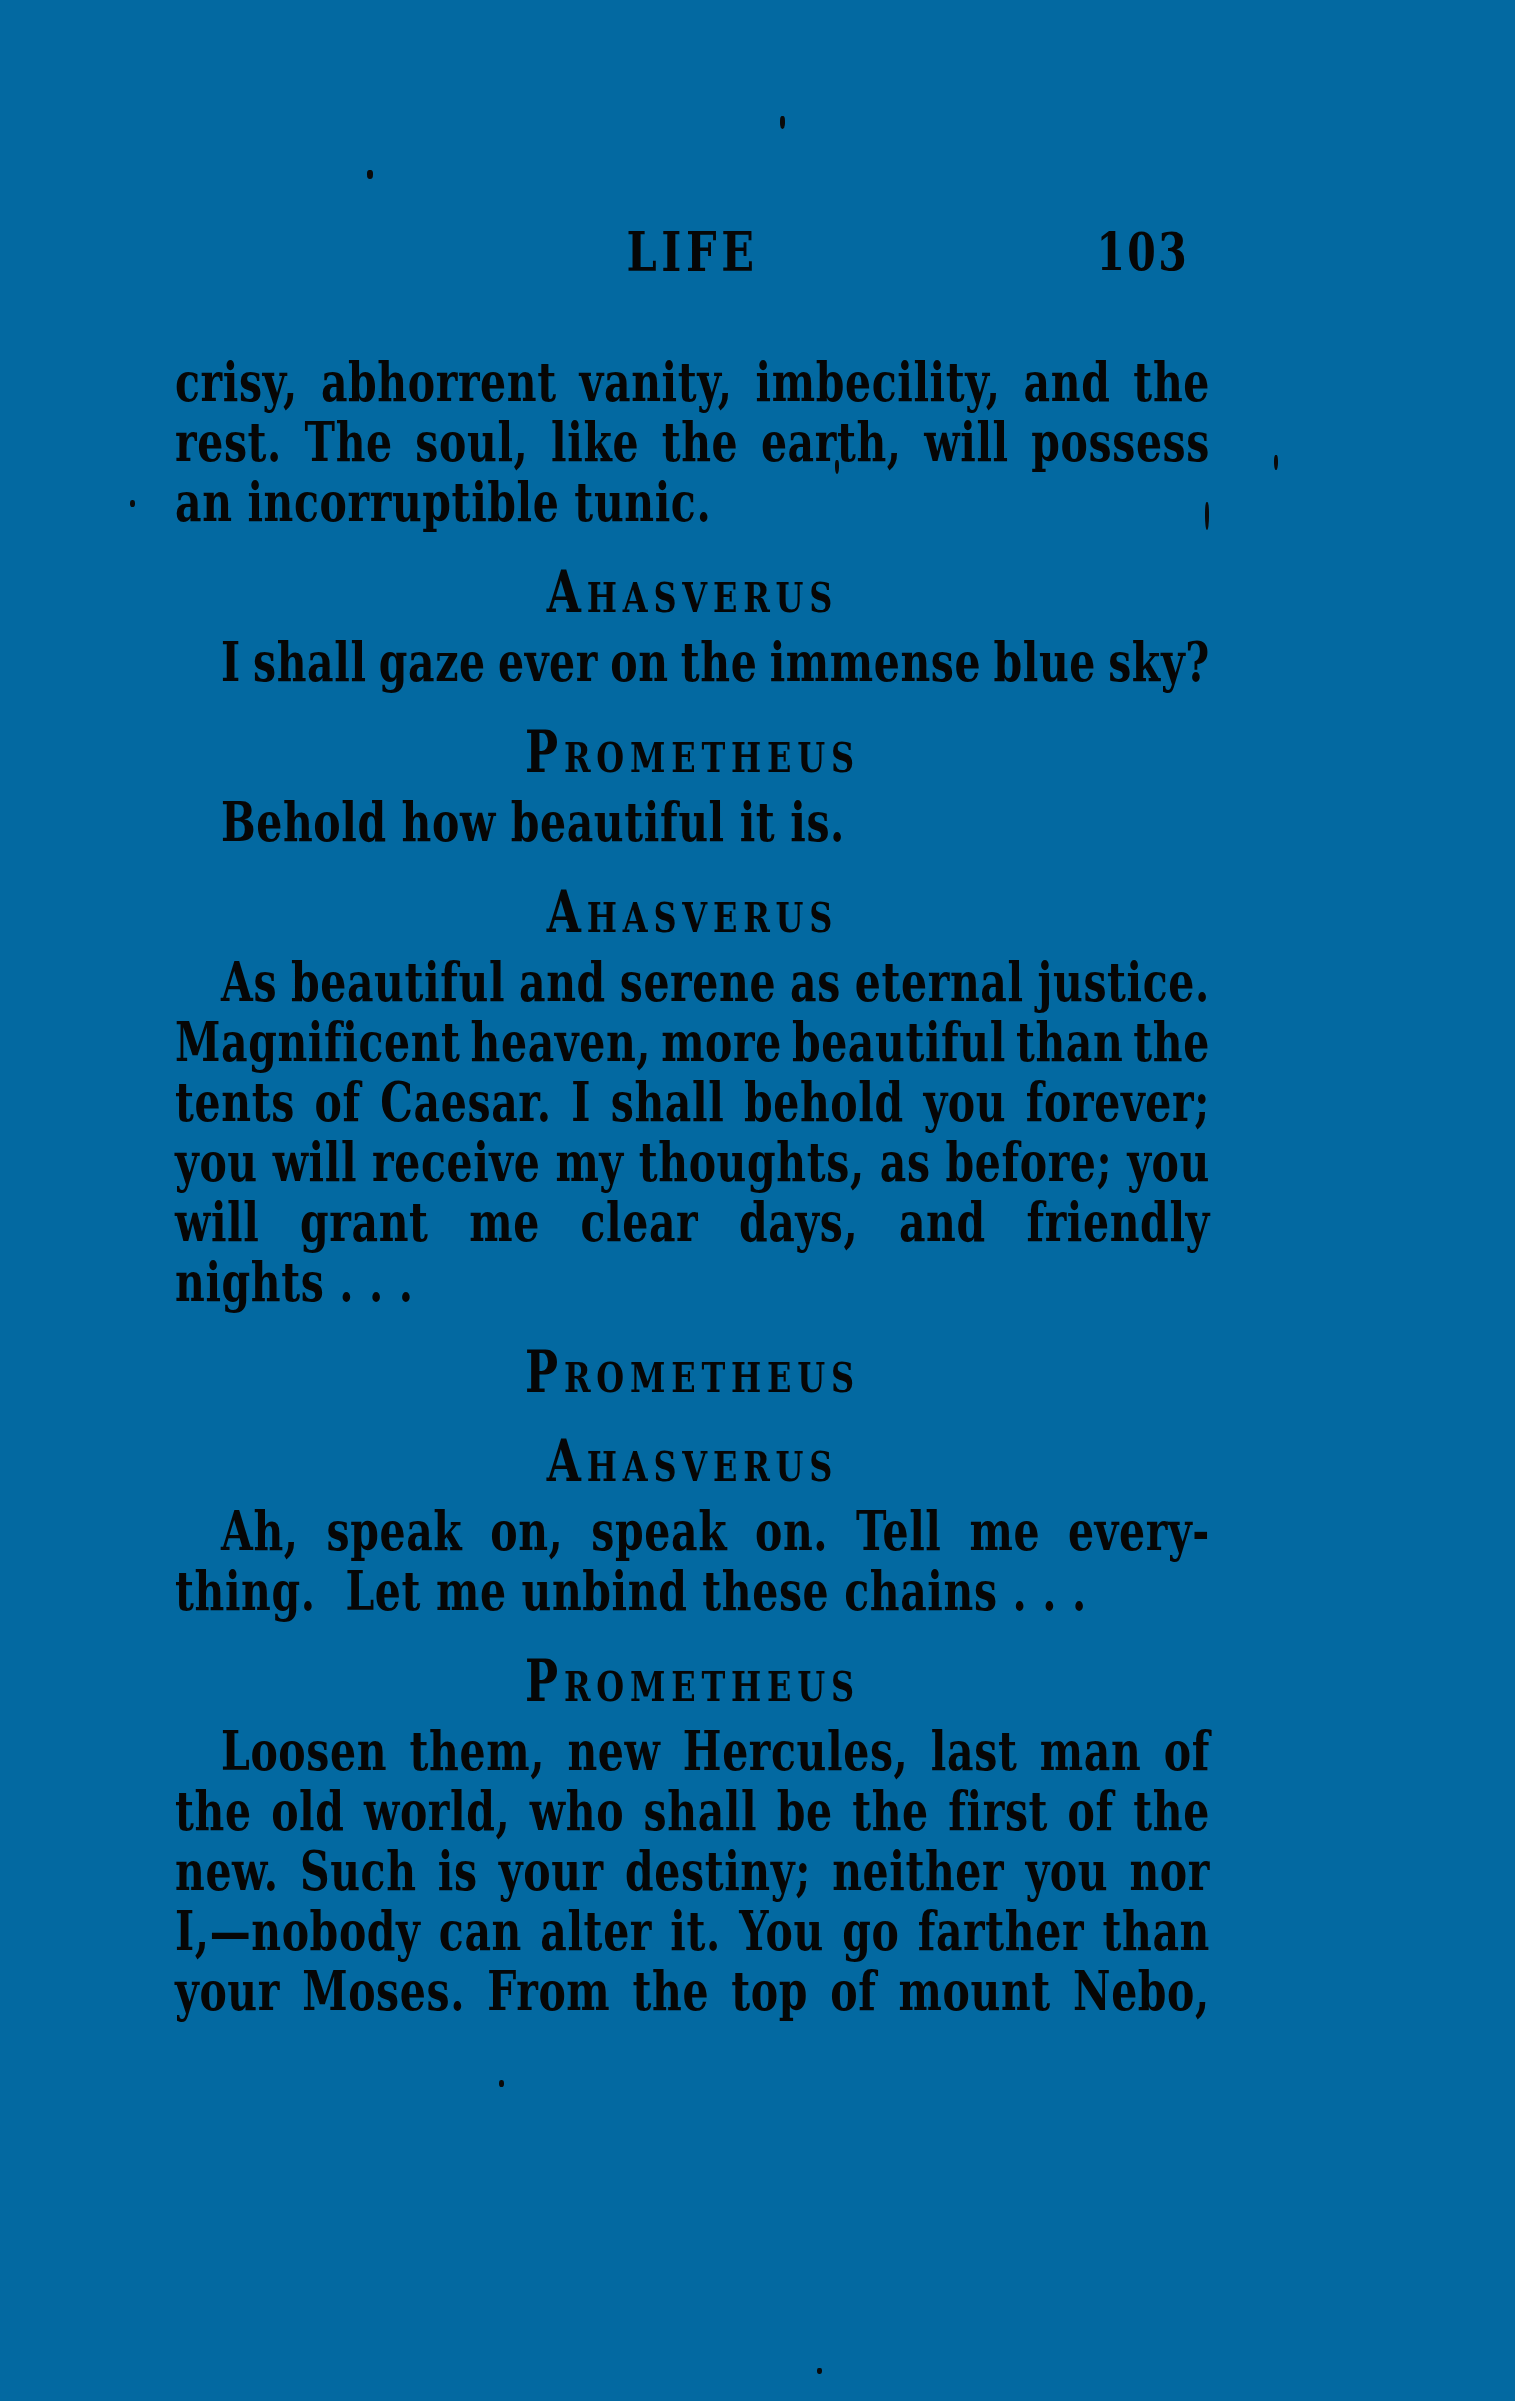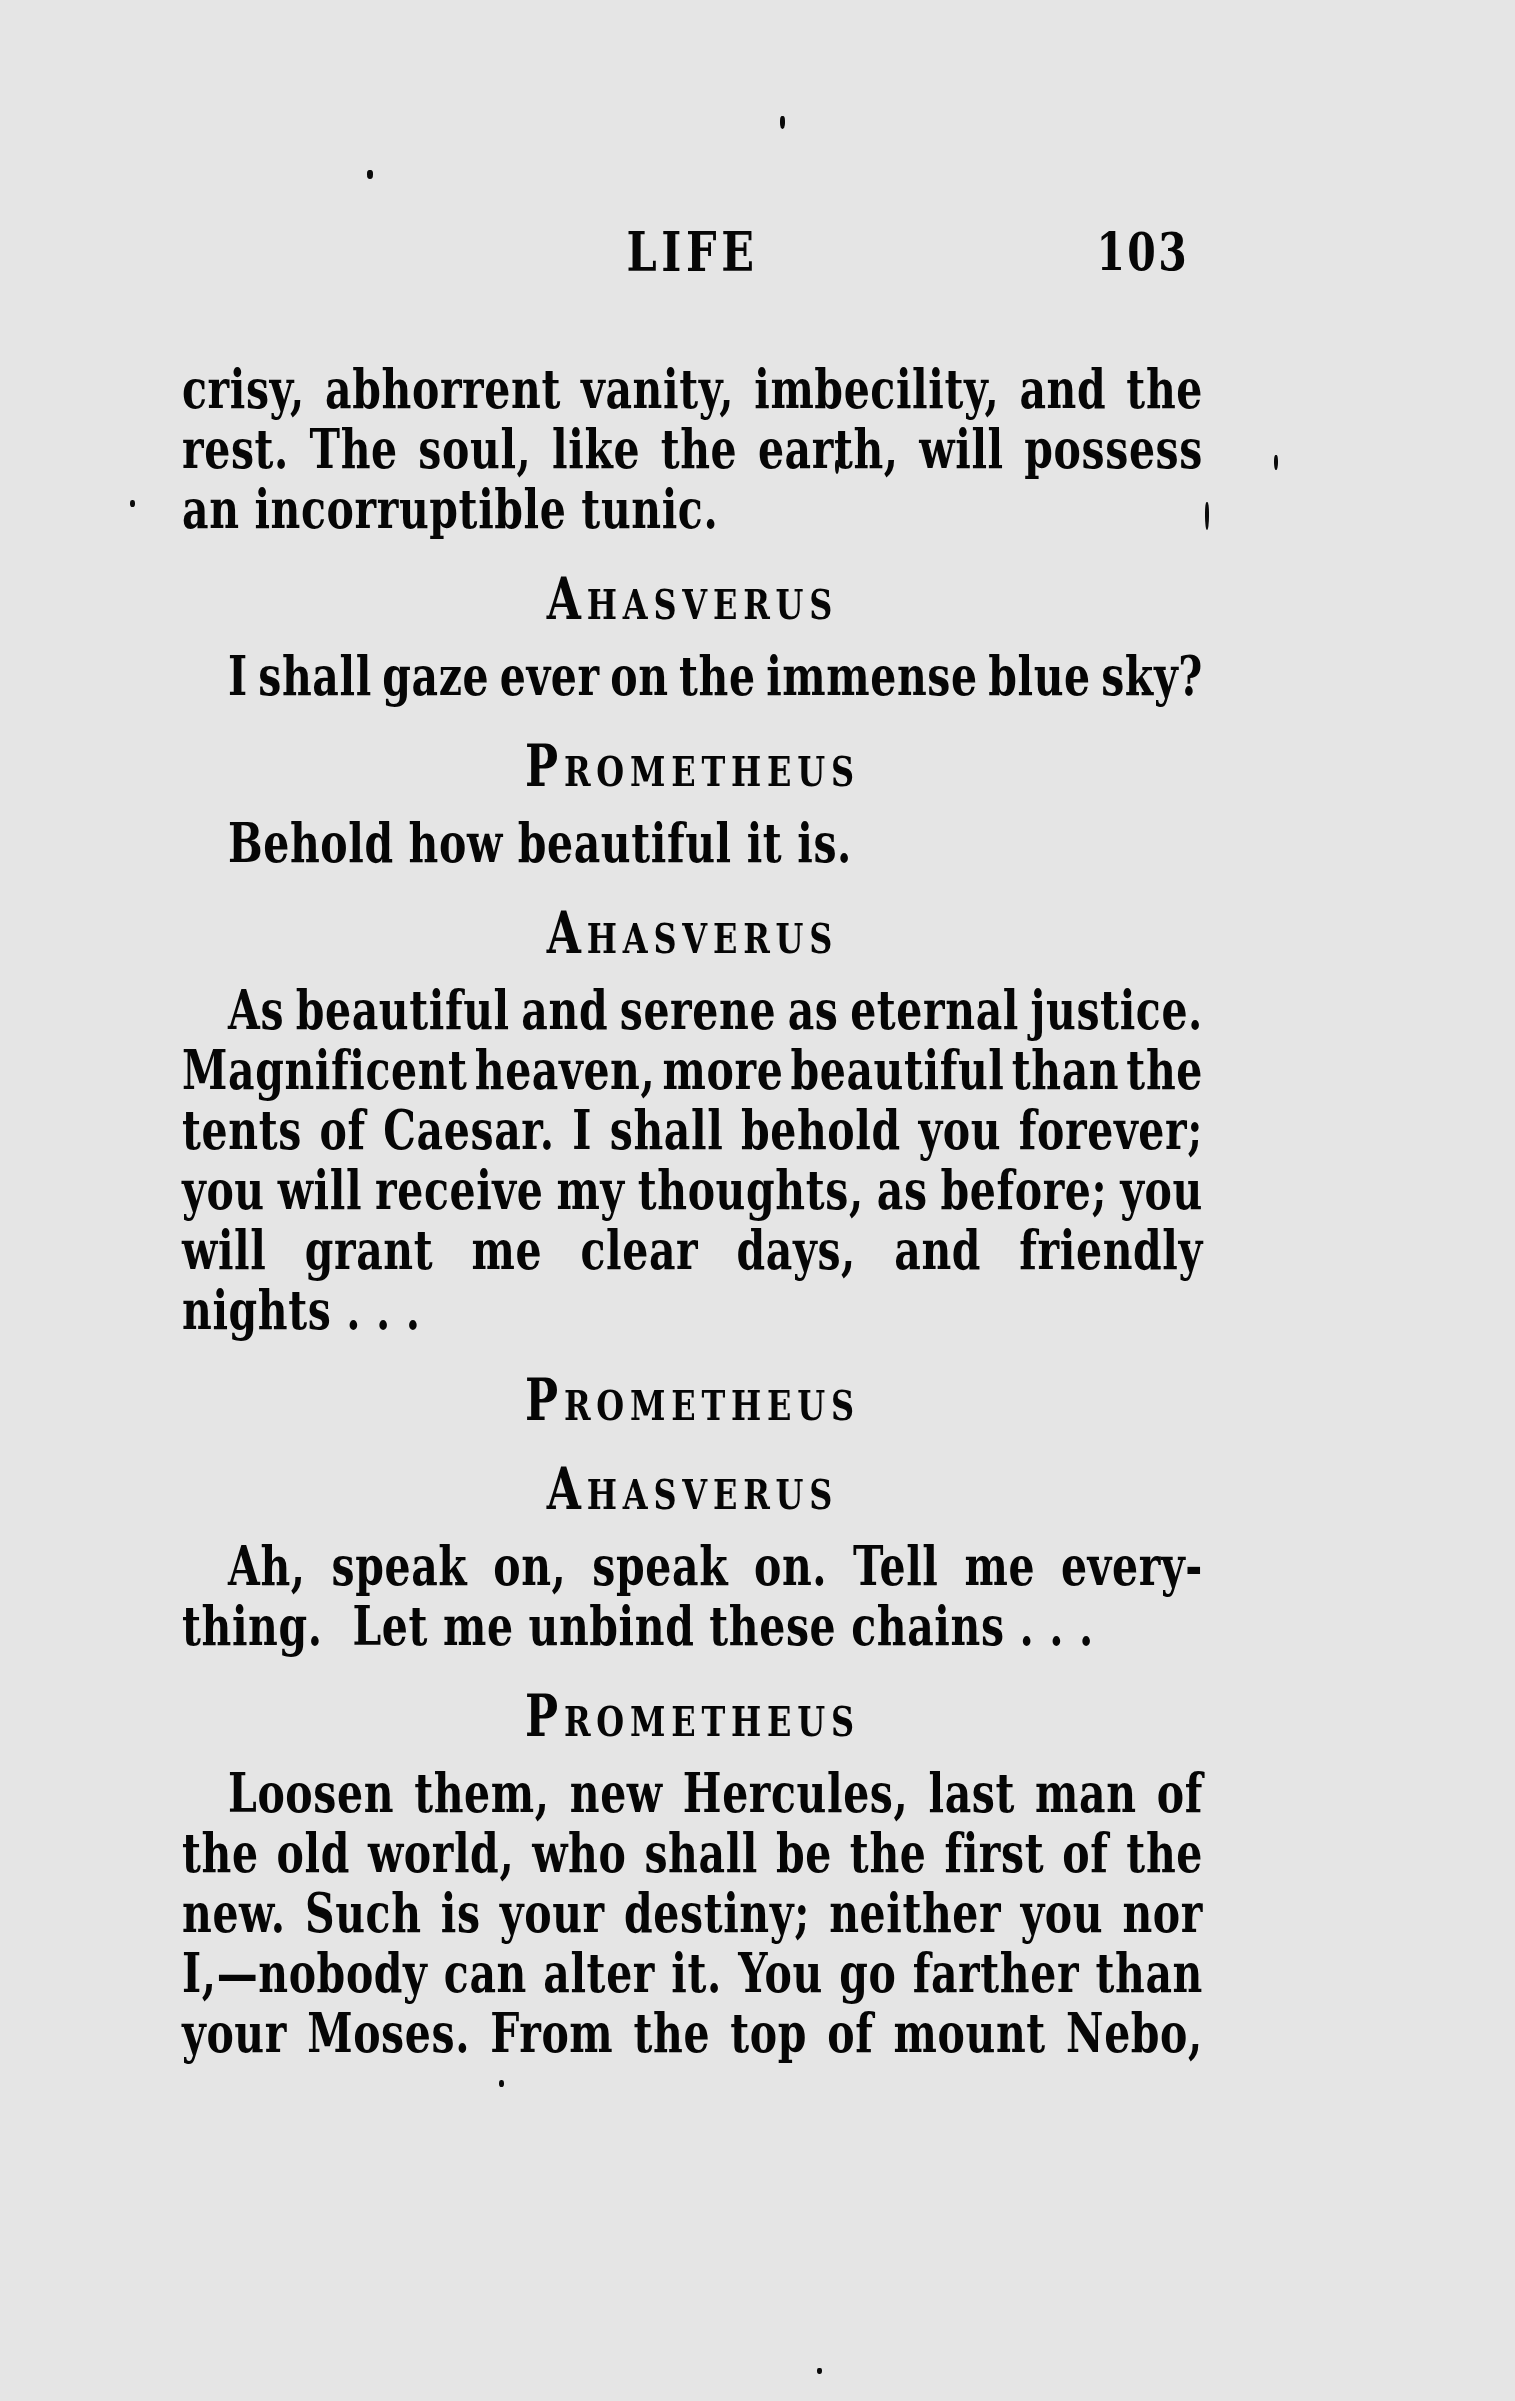--- a/index.html
+++ b/index.html
@@ -1,20 +1,20 @@
 <!DOCTYPE html>
 <html style="font-size:9.2px"><head>
 <meta charset="utf-8">
 <style>
   html, body { margin: 0; padding: 0; background: #ffffff; }
   .page {
     position: relative;
     width: 1516px;
     height: 2401px;
-    background: #e5e5e5;
+    background: #0369a1;
     font-family: "DejaVu Serif", serif;
     font-weight: 700;
     color: #060606;
     overflow: hidden;
   }
   .runhead {
     position: absolute;
     left: 164px;
     top: 226px;
     width: 1057px;
@@ -39,21 +39,21 @@
     line-height: 58px;
     transform: scaleY(1.28);
     transform-origin: 50% 70%;
   }
   .column {
     position: absolute;
     left: 164px;
     top: 346px;
     width: 1057px;
   }
-  .para { margin: 18px; }
+  .para { margin: 11px; }
   .line {
     height: 60px;
     line-height: 60px;
     font-size: 41px;
     white-space: pre;
     transform: scaleY(1.30);
     transform-origin: 50% 72%;
     letter-spacing: 0.6px;
   }
   .line.just {

